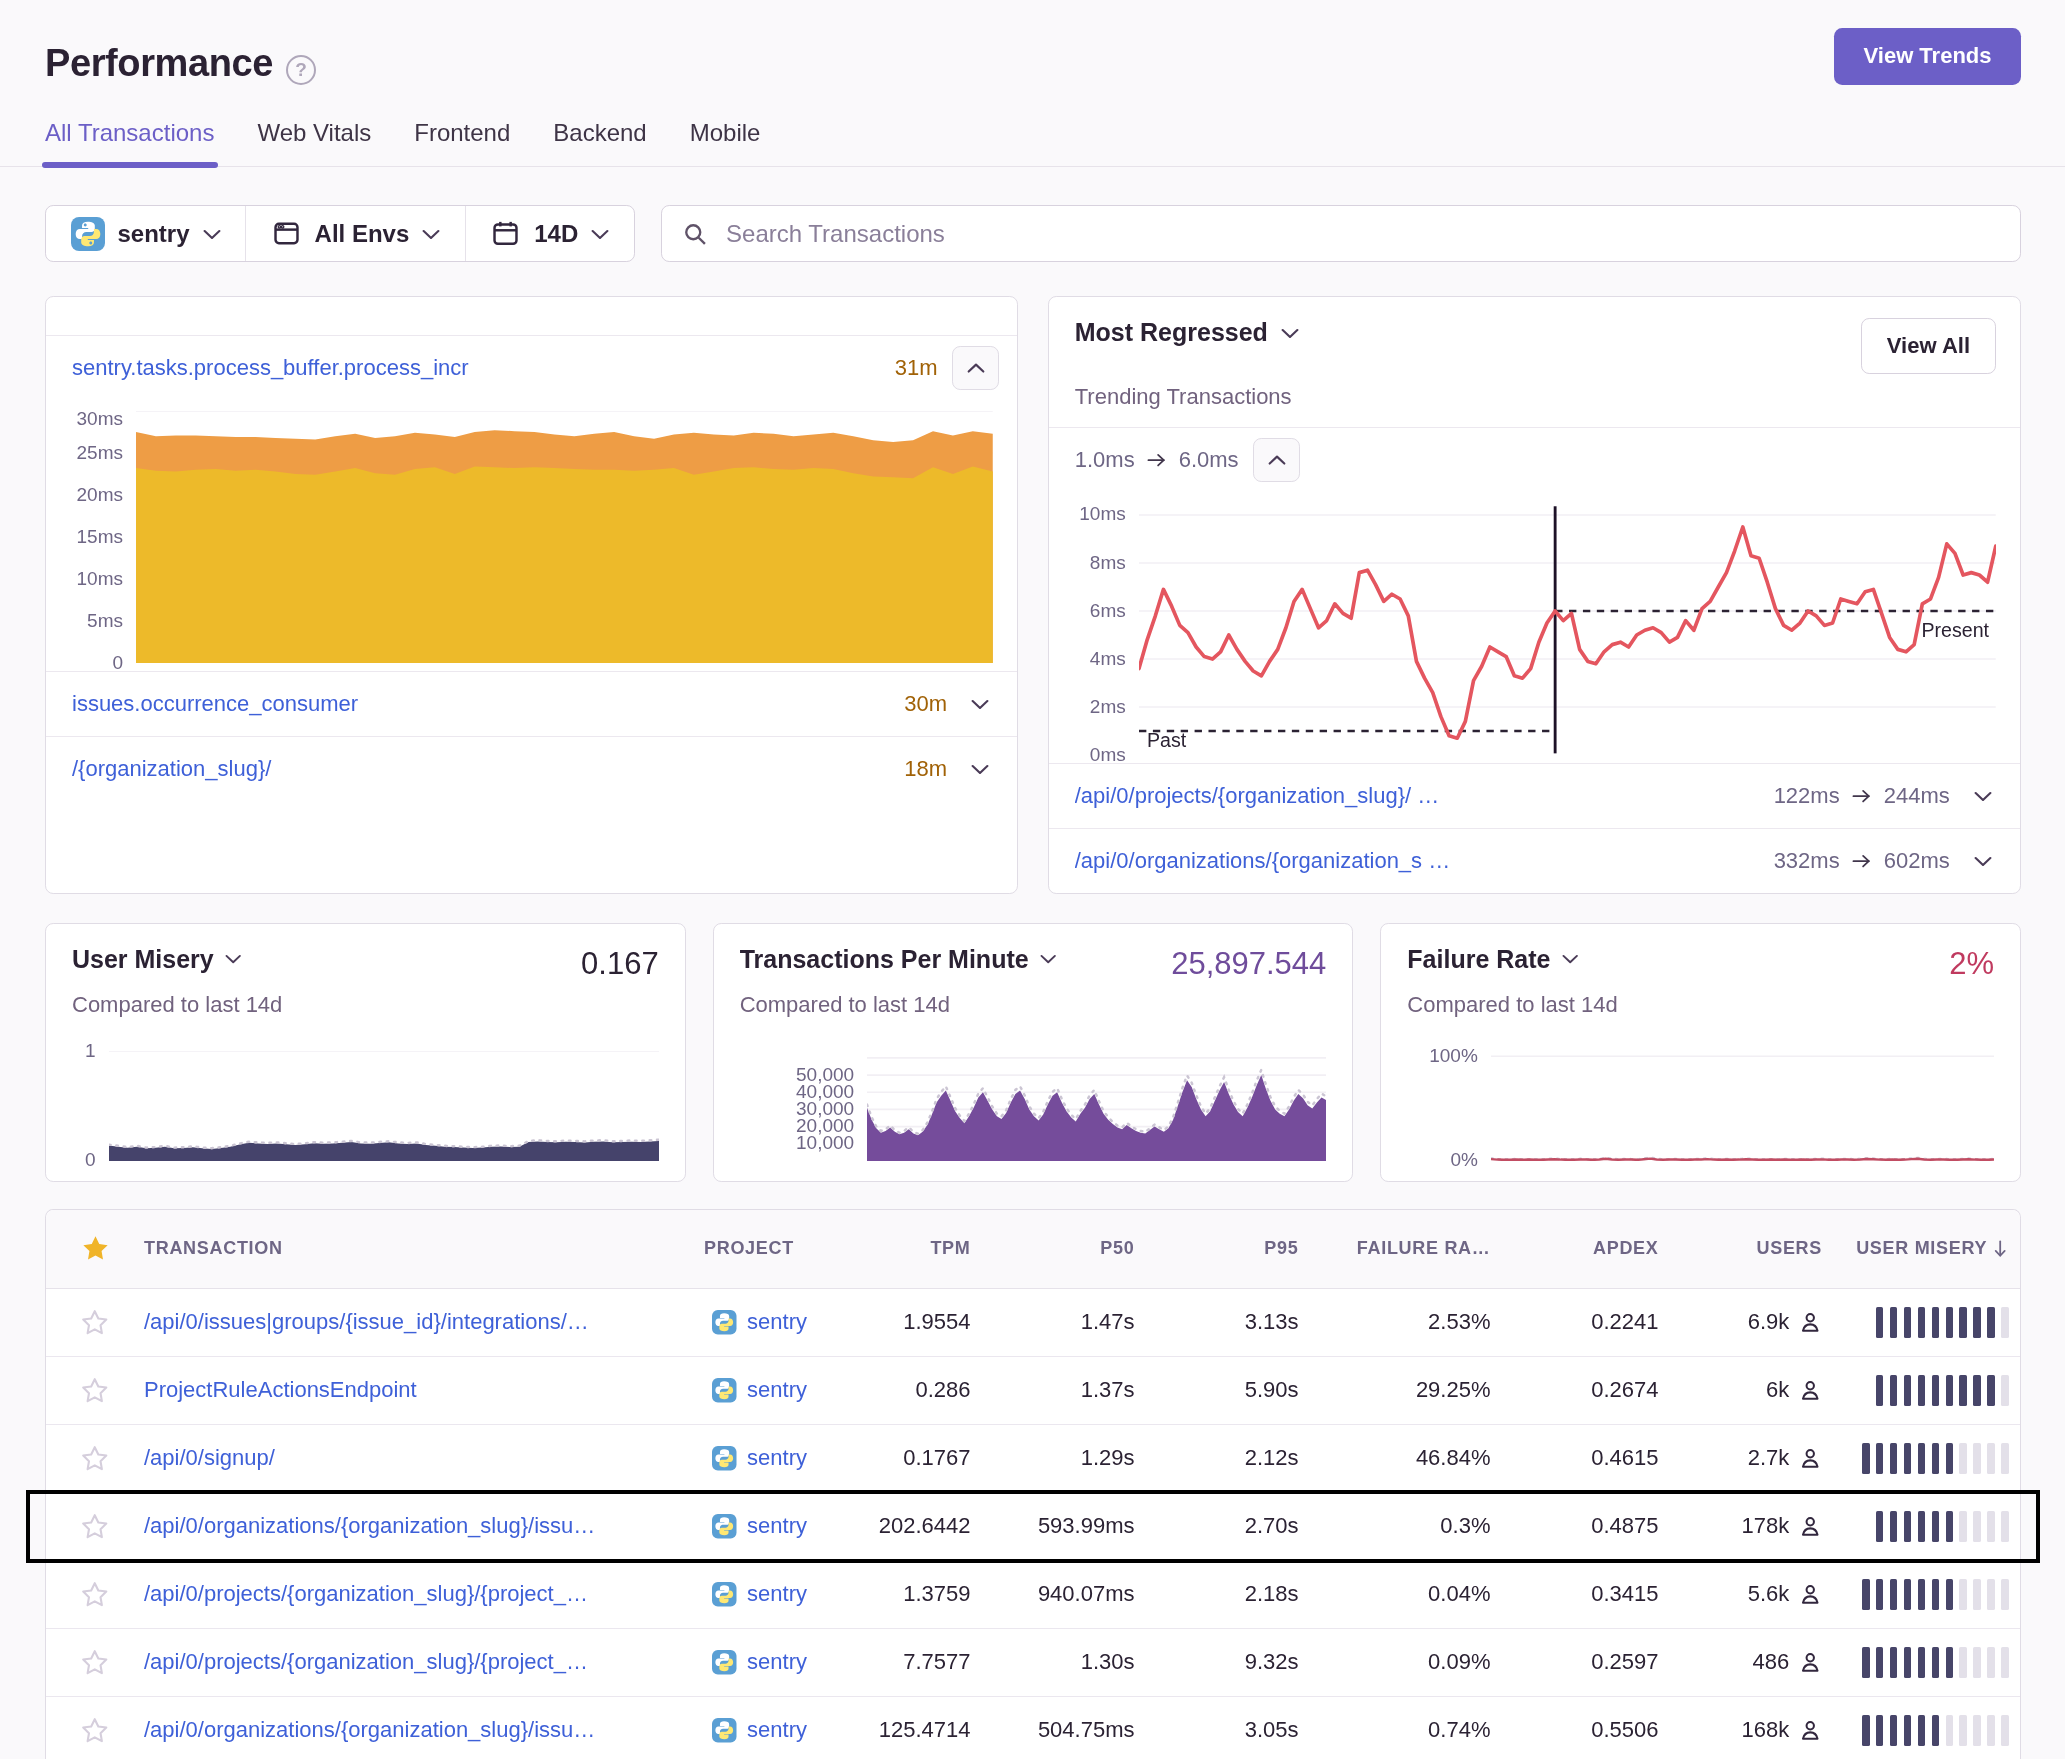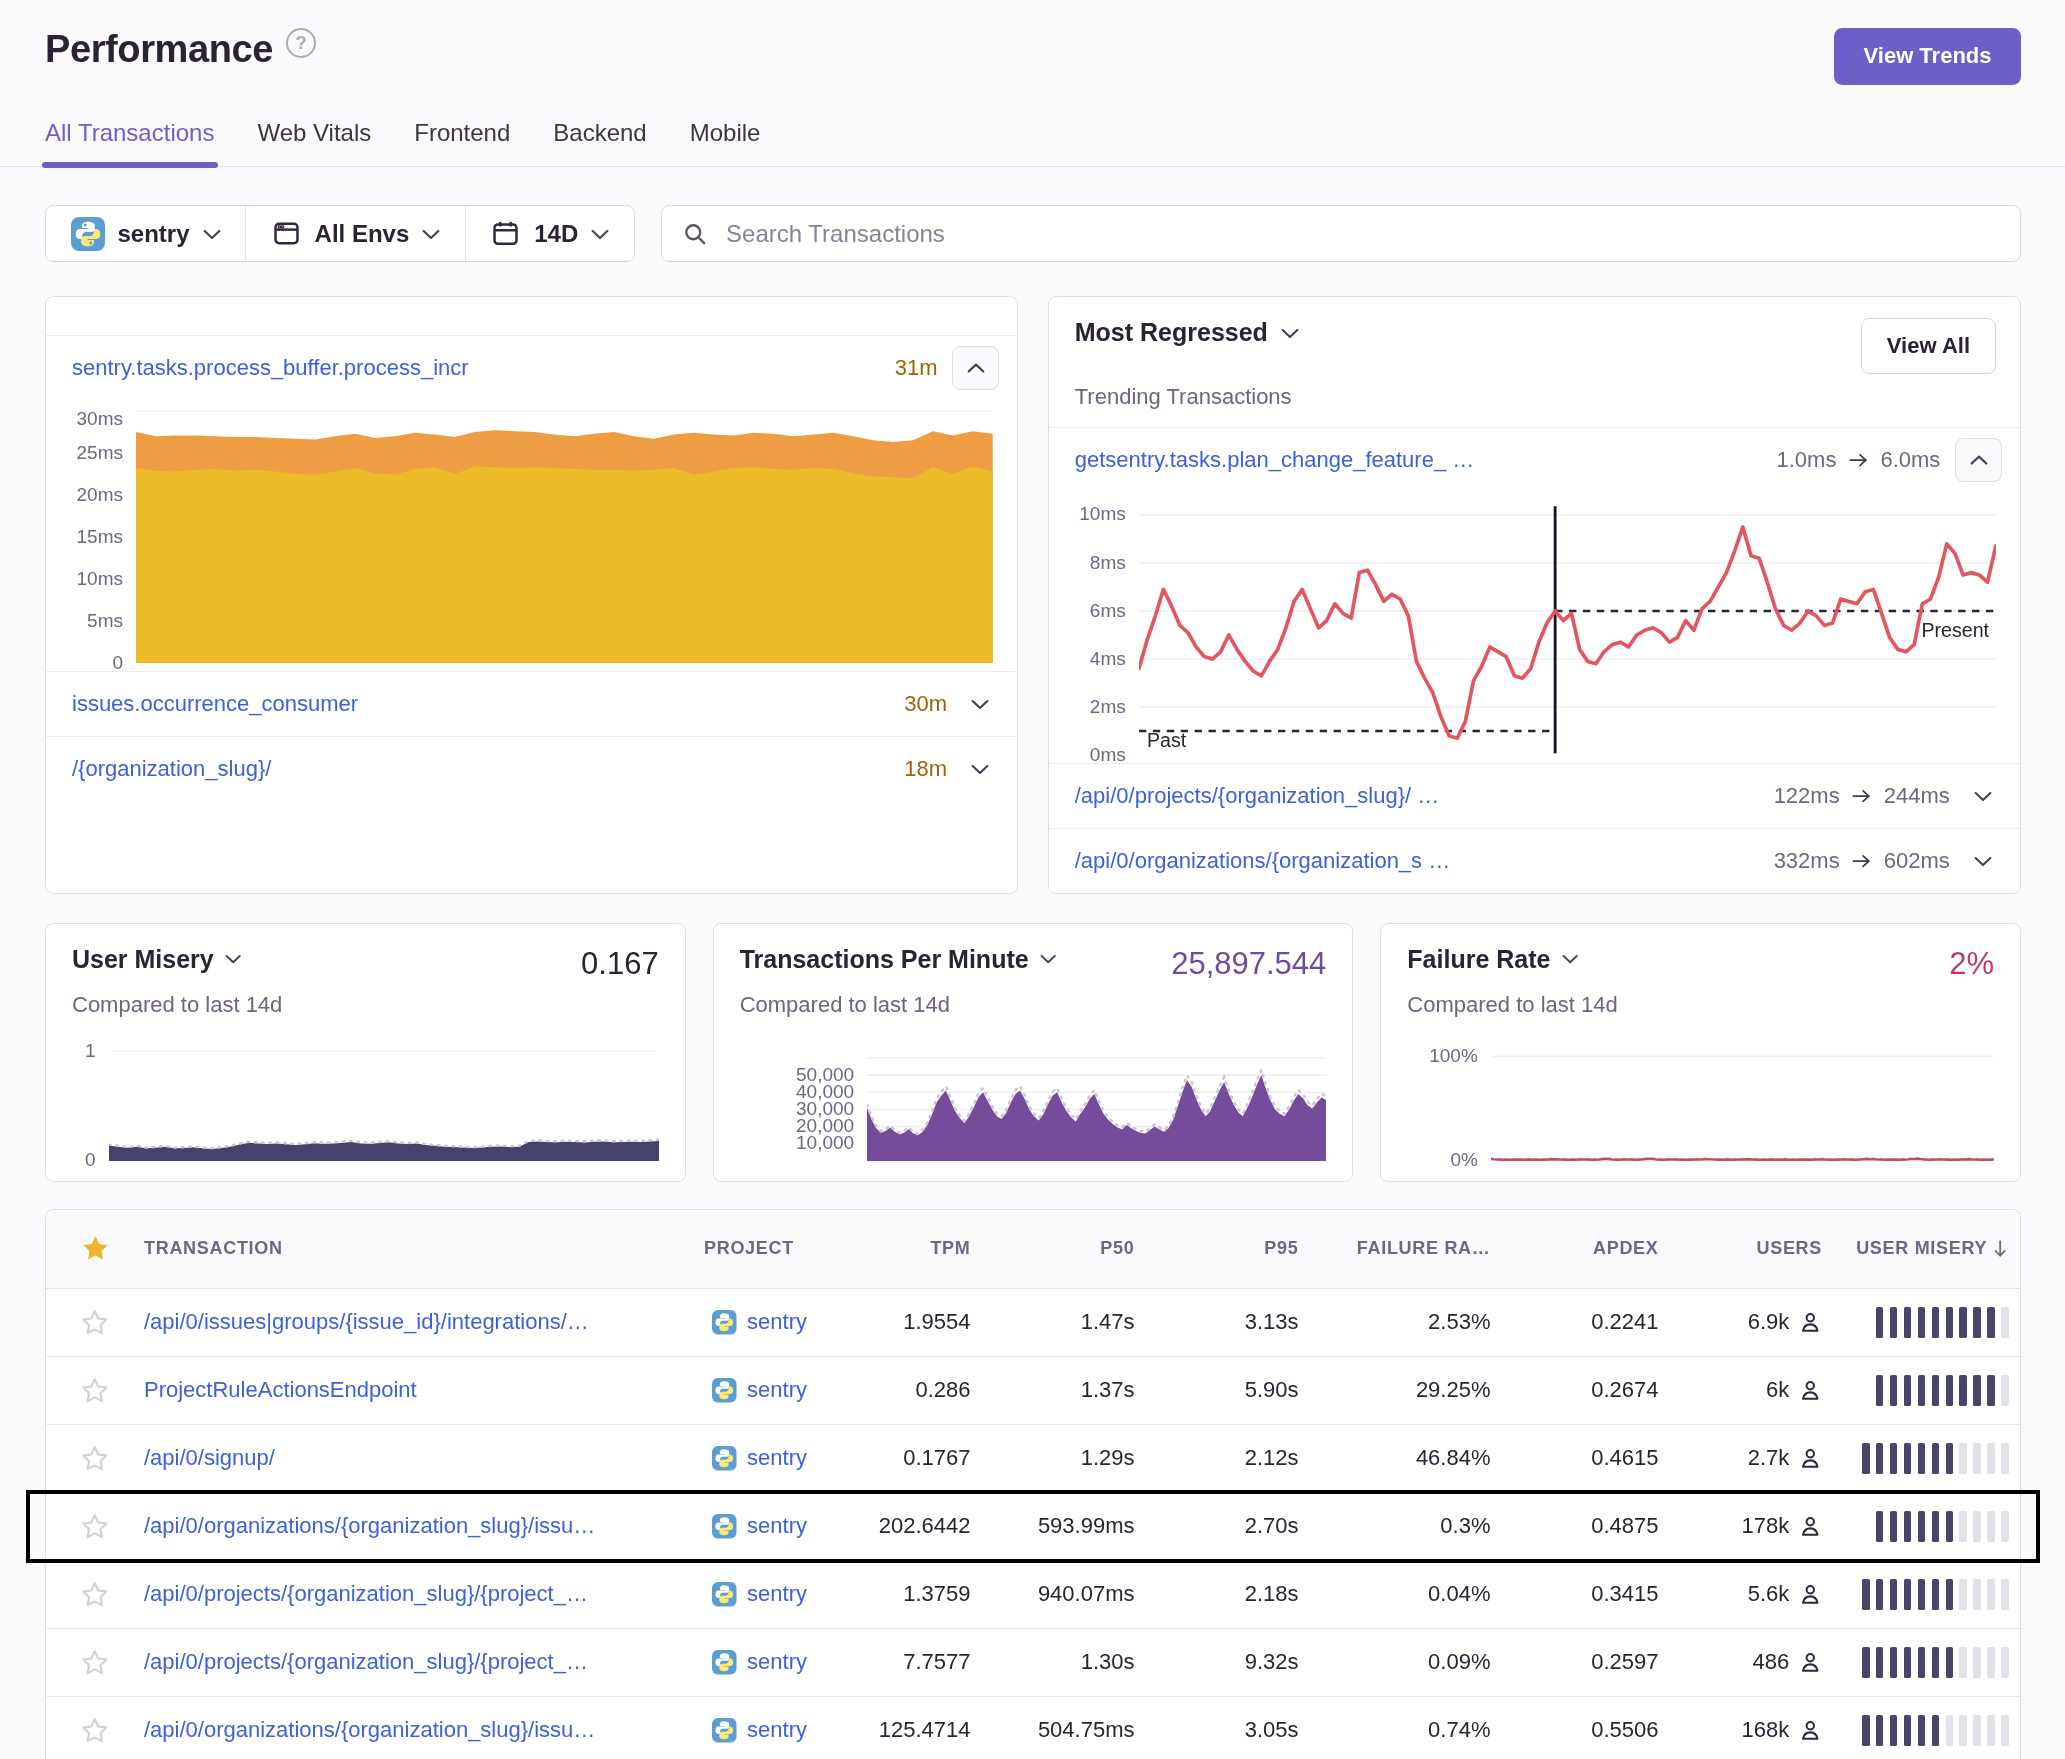--- a/index.html
+++ b/index.html
@@ -5,21 +5,21 @@
   * { box-sizing: border-box; }
   html,body { margin:0; padding:0; }
   body {
     width:2065px; height:1759px; overflow:hidden;
     background:#FAF9FB; color:#2B2233;
     font-family:"Liberation Sans", sans-serif;
   }
   
   header { padding-top:23px; border-bottom:0.8px solid #E7E3EA; background:#FAF9FB; }
   .header-inner { padding:0 44px 0 45px; }
-  .title-row { display:flex; align-items:flex-start; margin-top:4.9px; }
+  .title-row { display:flex; align-items:flex-end; margin-top:4.9px; }
   h1 { margin:0; font-size:38px; font-weight:700; letter-spacing:-0.4px; color:#2B2233; }
   .help {
     width:30px; height:30px; margin-left:13px; border:2px solid #AFA7BA; border-radius:50%;
     color:#AFA7BA; font-size:19px; font-weight:700; display:flex; align-items:center; justify-content:center;
   }
   .view-trends {
     margin-left:auto; background:#6C5FC7; color:#FFFFFF; border:none; border-radius:8.2px;
     font-size:22px; font-weight:700; padding:15.5px 29.5px; font-family:inherit; cursor:pointer;
   }
   .tabs { display:flex; gap:43px; margin-top:34px; padding:0; }
@@ -231,21 +231,20 @@
             <svg width="18" height="10.6" viewBox="0 0 22 13" fill="none">
                 <polyline points="2,2.5 11,11 20,2.5" stroke="#4A3B57" stroke-width="2.6" stroke-linecap="round" stroke-linejoin="round"></polyline>
               </svg>
           </div>
           <button class="view-all">View All</button>
         </div>
         <div class="panel-sub">Trending Transactions</div>
       </div>
       <div id="regressed-rows">
           <div class="op-row">
-            <a class="op-link">getsentry.tasks.plan_change_feature_ …</a>
     <span class="trend-vals">
       <span>1.0ms</span>
               <svg width="21" height="16.4" viewBox="0 0 26 20" fill="none" stroke="#41364C" stroke-width="2.2" stroke-linecap="round" stroke-linejoin="round">
                 <line x1="3" y1="10" x2="22" y2="10"></line>
                 <polyline points="15,3.5 22,10 15,16.5"></polyline>
               </svg>
               <span>6.0ms</span>
     </span>
     <button class="collapse-btn">
               <svg width="18" height="10.6" viewBox="0 0 22 13" fill="none">

